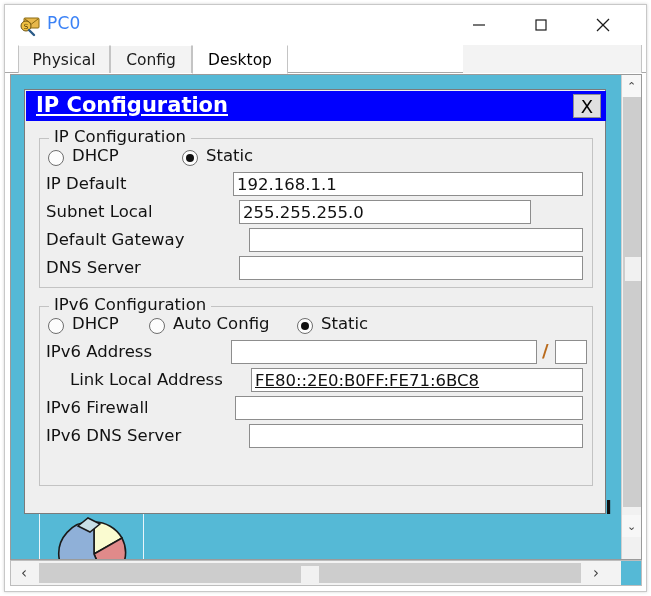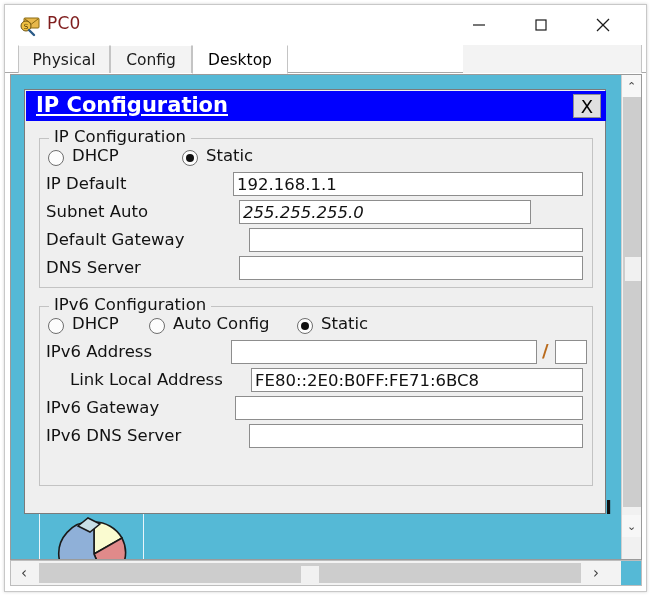--- a/index.html
+++ b/index.html
@@ -34,21 +34,21 @@
   }
   .title-icon {
     position: absolute;
     left: 14px; top: 10px;
     width: 22px; height: 22px;
   }
   .title-text {
     position: absolute;
     left: 42px; top: 8px;
     font-size: 17px;
-    color: #7f1d1d;
+    color: #3b82f6;
     letter-spacing: .2px;
   }
   .win-btn {
     position: absolute;
     top: 4px;
     width: 46px; height: 32px;
     display: flex;
     align-items: center;
     justify-content: center;
     cursor: default;
@@ -406,22 +406,22 @@
 
           <div class="radio" style="left:23px;top:60px;"></div>
           <span class="radio-label" style="left:47px;top:56px;">DHCP</span>
 
           <div class="radio on" style="left:157px;top:60px;"></div>
           <span class="radio-label" style="left:181px;top:56px;">Static</span>
 
           <span class="row-label" style="left:21px;top:84px;">IP Default</span>
           <div class="field" style="left:208px;top:82px;width:350px;height:24px;">192.168.1.1</div>
 
-          <span class="row-label" style="left:21px;top:112px;">Subnet Auto</span>
-          <div class="field" style="left:214px;top:110px;width:292px;height:24px;font-style:italic;">255.255.255.0</div>
+          <span class="row-label" style="left:21px;top:112px;">Subnet Local</span>
+          <div class="field" style="left:214px;top:110px;width:292px;height:24px;">255.255.255.0</div>
 
           <span class="row-label" style="left:21px;top:140px;">Default Gateway</span>
           <div class="field" style="left:224px;top:138px;width:334px;height:24px;"></div>
 
           <span class="row-label" style="left:21px;top:168px;">DNS Server</span>
           <div class="field" style="left:214px;top:166px;width:344px;height:24px;"></div>
 
           <div class="groupbox" style="left:14px;top:216px;width:554px;height:180px;">
             <span class="group-legend">IPv6 Configuration</span>
           </div>
@@ -434,23 +434,23 @@
 
           <div class="radio on" style="left:272px;top:228px;"></div>
           <span class="radio-label" style="left:296px;top:224px;">Static</span>
 
           <span class="row-label" style="left:21px;top:252px;">IPv6 Address</span>
           <div class="field" style="left:206px;top:250px;width:306px;height:24px;"></div>
           <span class="slash" style="left:517px;top:250px;">/</span>
           <div class="field" style="left:530px;top:250px;width:32px;height:24px;"></div>
 
           <span class="row-label" style="left:21px;top:280px;margin-left:24px;">Link Local Address</span>
-          <div class="field" style="left:226px;top:278px;width:332px;height:24px;">FE80::2E0:B0FF:FE71:6BC8</div>
-
-          <span class="row-label" style="left:21px;top:308px;">IPv6 Gateway</span>
+          <div class="field" style="left:226px;top:278px;width:332px;height:24px;text-decoration:underline;">FE80::2E0:B0FF:FE71:6BC8</div>
+
+          <span class="row-label" style="left:21px;top:308px;">IPv6 Firewall</span>
           <div class="field" style="left:210px;top:306px;width:348px;height:24px;"></div>
 
           <span class="row-label" style="left:21px;top:336px;">IPv6 DNS Server</span>
           <div class="field" style="left:224px;top:334px;width:334px;height:24px;"></div>
 
         </div>
 
       </div>
 
       <div class="vscroll">

